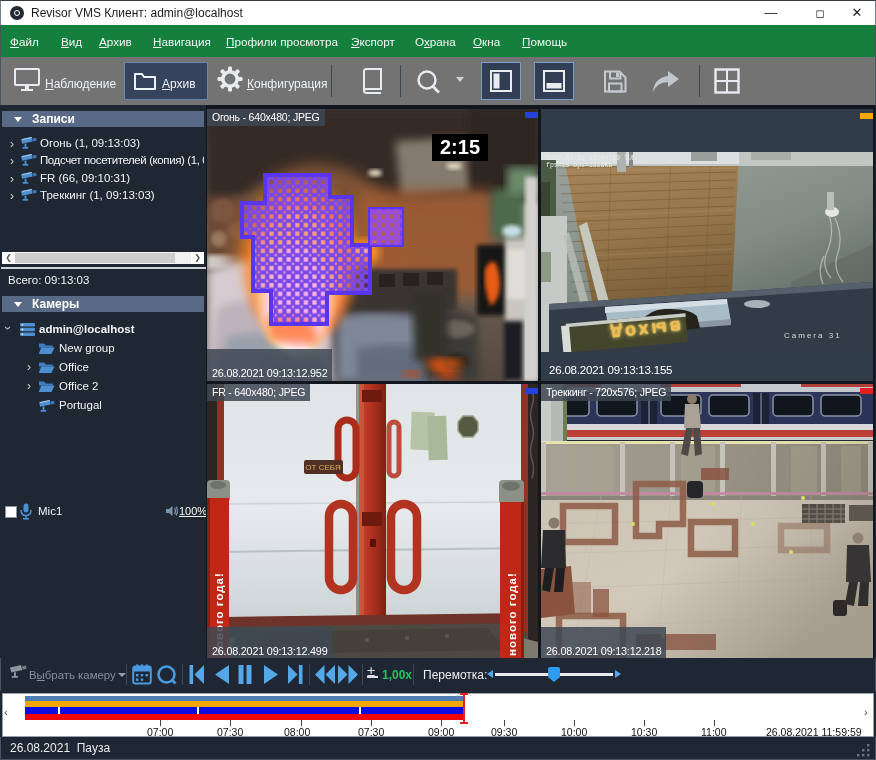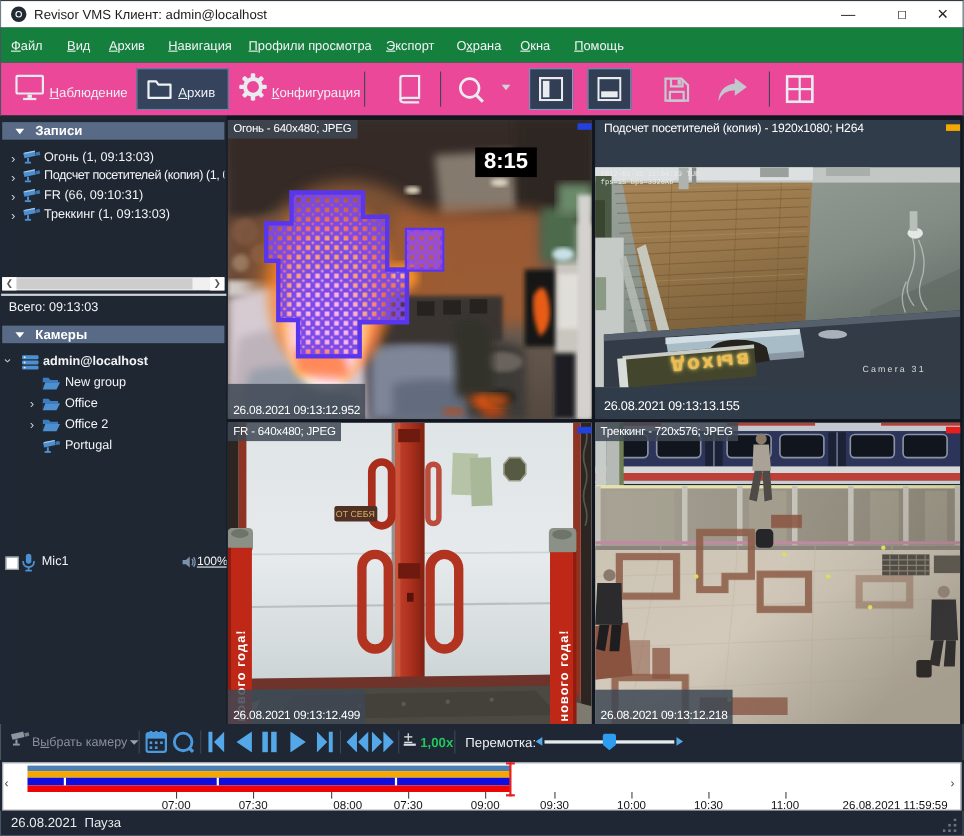--- a/index.html
+++ b/index.html
@@ -10,21 +10,21 @@
 #titlebar{position:absolute;left:0;top:0;width:876px;height:25px;background:#ffffff;border-top:1px solid #343a42;border-left:1px solid #747d88;border-right:1px solid #747d88;}
 #title-ico{position:absolute;left:9px;top:5px;width:14px;height:14px;border-radius:50%;background:#222a34;}
 #title-ico:after{content:"";position:absolute;left:4px;top:4px;width:4px;height:4px;border:1.5px solid #fff;border-radius:50%;}
 #title-text{position:absolute;left:30px;top:5px;font-size:12px;color:#1b1b1b;}
 .winbtn{position:absolute;top:0;width:30px;height:24px;color:#222;font-size:13px;text-align:center;line-height:24px;}
 
 #menubar{position:absolute;left:0;top:25px;width:876px;height:32px;background:#15803d;border-left:1px solid #4a5460;border-right:1px solid #4a5460;}
 .mi{position:absolute;top:10px;font-size:11.7px;color:#f2f4f6;}
 .mi u{text-decoration:underline;}
 
-#toolbar{position:absolute;left:0;top:57px;width:876px;height:48px;background:#ec4899;border-left:1px solid #4a5460;border-right:1px solid #4a5460;padding-left:40px;}
+#toolbar{position:absolute;left:0;top:57px;width:876px;height:48px;background:#737373;border-left:1px solid #4a5460;border-right:1px solid #4a5460;padding-left:40px;}
 .tbtxt{position:absolute;font-size:12px;color:#eef1f4;top:20px;}
 .tbtxt u{text-decoration:underline;}
 
 #sidebar{position:absolute;left:1px;top:105px;width:205px;height:553px;background:#1f2733;}
 .shead{position:absolute;left:1px;width:202px;height:16px;background:#586a85;color:#ffffff;font-size:12px;font-weight:bold;line-height:16px;}
 .shead .tri{position:absolute;left:12px;top:6px;width:0;height:0;border-left:4px solid transparent;border-right:4px solid transparent;border-top:5px solid #fff;}
 .shead .lab{position:absolute;left:30px;top:0px;}
 .trow{position:absolute;font-size:11.5px;color:#f2f4f6;white-space:nowrap;}
 .chev{position:absolute;color:#cdd2d8;font-size:12px;line-height:12px;}
 
@@ -364,21 +364,21 @@
 <path d="M58 66 L123 66 L123 88 L145 88 L145 136 L163 136 L163 184 L120 184 L120 215 L64 215 L64 182 L46 182 L46 128 L35 128 L35 94 L58 94 Z" fill="url(#gridstroke)"></path>
 <path d="M58 66 L123 66 L123 88 L145 88 L145 136 L163 136 L163 184 L120 184 L120 215 L64 215 L64 182 L46 182 L46 128 L35 128 L35 94 L58 94 Z" fill="none" stroke="#5a36ee" stroke-width="4"></path>
 <rect x="163" y="100" width="32" height="36" fill="none" stroke="#5a36ee" stroke-width="4"></rect>
 <rect x="163" y="100" width="32" height="36" fill="url(#gridstroke)"></rect>
             <rect x="163" y="100" width="32" height="36" fill="#ee5ed0" fill-opacity="0.24"></rect>
 </g>
 
 <ellipse cx="240" cy="255" rx="16" ry="6" fill="#e05810" filter="url(#b4)" opacity="0.85"></ellipse>
 <ellipse cx="205" cy="265" rx="10" ry="4" fill="#c04a10" filter="url(#b4)" opacity="0.8"></ellipse>
 </svg>
-<div class="abs" style="left:225px;top:25px;width:56px;height:27px;background:#000;color:#fff;font-size:20px;font-weight:bold;text-align:center;line-height:26px;">8:15</div>
+<div class="abs" style="left:225px;top:25px;width:56px;height:27px;background:#000;color:#fff;font-size:20px;font-weight:bold;text-align:center;line-height:26px;">2:15</div>
 <div class="vhead">Огонь - 640x480; JPEG</div>
 <div class="mark" style="left:318px;background:#2440dd;"></div>
 <div class="vfoot" style="bottom:0;">26.08.2021 09:13:12.952</div>
 </div>
 
 <div class="tile" id="t2" style="left:335px;top:4px;width:332px;height:272px;">
 <svg width="332" height="200" viewBox="0 0 332 200" style="position:absolute;left:0;top:43px;">
 <defs>
   <linearGradient id="woodg" x1="0" y1="0" x2="0.25" y2="1">
     <stop offset="0%" stop-color="#a8875a"></stop>
@@ -462,21 +462,20 @@
 <g transform="rotate(-5 90 182)">
   <rect x="26" y="166" width="120" height="29" fill="#43462c"></rect>
   <rect x="26" y="166" width="120" height="3.5" fill="#c8ccc8"></rect>
   <rect x="21" y="168" width="8" height="29" fill="#d8dcd8"></rect>
 </g>
 </svg>
 
 <div class="abs" style="left:36px;top:212px;width:104px;color:#f0bc50;font-size:18px;font-weight:bold;transform:rotate(174deg);letter-spacing:3px;text-shadow:0 0 5px #ffd860,0 0 2px #fff0a0;">выход</div>
 <div class="abs" style="left:5px;top:46px;color:#e8ece8;font-size:6.5px;line-height:7px;font-family:'Liberation Mono',monospace;">2012-01-31 11:04:19 TUE<br>fps=15  bps=3328Kb</div>
 <div class="abs" style="left:243px;top:222px;color:#d8dcd8;font-size:8px;letter-spacing:2px;">Camera 31</div>
-<div class="vhead" style="background:transparent;font-size:11px;left:3px;">Подсчет посетителей (копия) - 1920x1080; H264</div>
 <div class="mark" style="left:319px;top:4px;background:#f5a800;"></div>
 <div class="vfoot" style="bottom:3px;background:transparent;font-size:11.5px;left:3px;">26.08.2021 09:13:13.155</div>
 </div>
 
 <div class="tile" id="t3" style="left:1px;top:279px;width:331px;height:275px;">
 <svg width="331" height="275" viewBox="0 0 331 275">
 <defs>
   <linearGradient id="glassg" x1="0" y1="0" x2="0" y2="1">
     <stop offset="0%" stop-color="#dfe4e6"></stop>
     <stop offset="45%" stop-color="#e6eaec"></stop>
@@ -787,21 +786,21 @@
   <div class="tick" style="left:370px;"></div>
   <div class="tick" style="left:440px;"></div>
   <div class="tick" style="left:503px;"></div>
   <div class="tick" style="left:573px;"></div>
   <div class="tick" style="left:643px;"></div>
   <div class="tick" style="left:713px;"></div>
 
   <div class="tlbl" style="left:14px;margin-top:12px;">26.08.2021 6:00:00</div>
   <div class="tlbl" style="left:146px;">07:00</div>
   <div class="tlbl" style="left:216px;">07:30</div>
-  <div class="tlbl" style="left:302px;">08:00</div>
+  <div class="tlbl" style="left:283px;">08:00</div>
   <div class="tlbl" style="left:357px;">07:30</div>
   <div class="tlbl" style="left:427px;">09:00</div>
   <div class="tlbl" style="left:490px;">09:30</div>
   <div class="tlbl" style="left:560px;">10:00</div>
   <div class="tlbl" style="left:630px;">10:30</div>
   <div class="tlbl" style="left:700px;">11:00</div>
   <div class="tlbl" style="left:765px;">26.08.2021 11:59:59</div>
 </div>
 
 <div id="statusbar">

